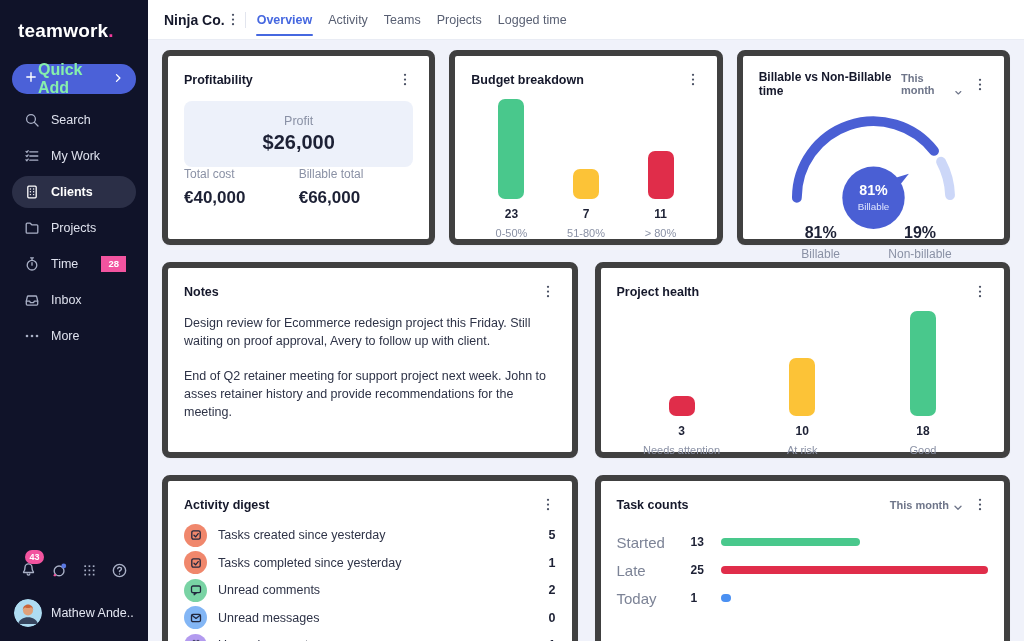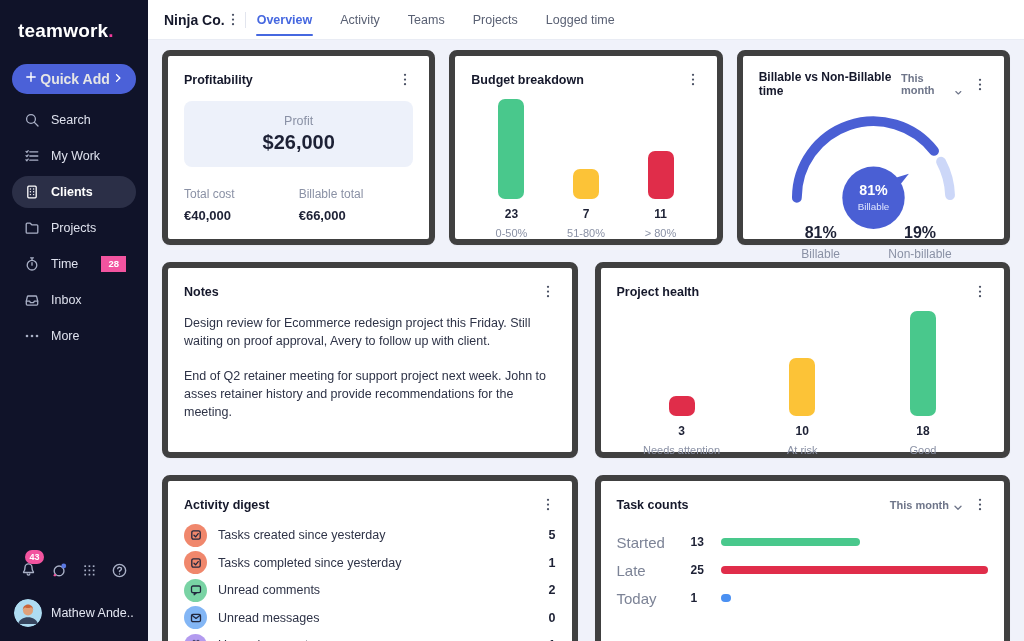--- a/index.html
+++ b/index.html
@@ -6,21 +6,21 @@
   html,body { width:1024px; height:641px; overflow:hidden; }
   body { font-family:"Liberation Sans", sans-serif; background:#f0f2fa; color:#1d2135; }
   .app { display:flex; width:1024px; height:641px; }
 
   
   .sidebar { width:148px; flex-shrink:0; background:#101329; position:relative; }
   .logo { padding:20px 0 0 18px; font-size:19px; font-weight:bold; color:#fff; letter-spacing:.2px; }
   .logo .dot { color:#f13a9b; }
   .quick-add { margin:22px 12px 0; height:30px; background:#4b61d8; border-radius:15px;
                display:flex; align-items:center; justify-content:space-between; padding:0 12px; cursor:pointer; }
-  .quick-add span.qa-label { font-size:14px; font-weight:bold; color:#e5e5e5; }
+  .quick-add span.qa-label { font-size:16px; font-weight:bold; color:#86efac; }
   .nav { margin-top:10px; }
   .nav-item { display:flex; align-items:center; gap:11px; height:32px; margin:4px 12px; padding:0 10px 0 12px;
               border-radius:16px; font-size:12.5px; color:#dfe2ee; cursor:pointer; }
   .nav-item.active { background:#2b2f47; color:#fff; font-weight:bold; }
   .nav-item .ic { width:16px; height:16px; display:flex; color:#a9b0c6; }
   .nav-item.active .ic { color:#fff; }
   .nav-item svg { width:16px; height:16px; }
   .badge-pill { margin-left:auto; background:#f2549f; color:#fff; font-size:9.5px; font-weight:bold;
                 border-radius:0; padding:3px 7px; line-height:1; }
   .side-footer { position:absolute; left:0; right:0; bottom:0; padding:0 14px 14px; }
@@ -35,21 +35,21 @@
   .user-name { font-size:12.5px; color:#e4e7f2; white-space:nowrap; overflow:hidden; }
 
   
   .main { flex:1; min-width:0; display:flex; flex-direction:column; }
   .topbar { height:40px; background:#fff; border-bottom:1px solid #e9ecf4; display:flex; align-items:center;
             padding:6px 16px; flex-shrink:0; }
   .client-name { font-size:14px; font-weight:bold; color:#15182b; }
   .kebab { display:flex; padding:2px 6px; cursor:pointer; color:#4a5164; }
   .kebab svg { width:4px; height:15px; }
   .vdiv { width:1px; height:16px; background:#e2e5ee; margin:0 10px 0 4px; }
-  .tabs { display:flex; gap:26px; }
+  .tabs { display:flex; gap:14px; }
   .tab { position:relative; font-size:12.5px; color:#596073; cursor:pointer; padding:4px 1px; }
   .tab.active { color:#4668e0; font-weight:bold; }
   .tab.active::after { content:''; position:absolute; left:0; right:0; bottom:-5px; height:2px; border-radius:2px; background:#4668e0; }
 
   .content { padding:10px 14px; height:601px; overflow:hidden; }
   .grid3 { display:grid; grid-template-columns:repeat(3,1fr); gap:14px; margin-bottom:17px; }
   .grid2 { display:grid; grid-template-columns:1fr 1fr; gap:17px; margin-bottom:17px; }
   .card { background:#fff; border:6px solid #404040; border-radius:8px; box-shadow:0 1px 2px rgba(30,35,60,.04);
           padding:14px 16px; position:relative; }
   .h195 { height:195px; } .h196 { height:196px; } .h210 { height:210px; }
@@ -57,24 +57,24 @@
   .card-title { font-size:12.5px; font-weight:bold; color:#15182b; }
   .head-right { display:flex; align-items:center; gap:10px; }
   .period { display:flex; align-items:flex-end; gap:5px; font-size:11px; font-weight:bold; color:#6e7589; cursor:pointer; }
   .period svg { width:8px; height:6px; }
 
   
   .profit-box { margin-top:12px; height:66px; background:#edf1fa; border-radius:8px;
                 display:flex; flex-direction:column; align-items:center; justify-content:center; gap:3px; }
   .profit-label { font-size:12.5px; color:#8a91a5; }
   .profit-value { font-size:20px; font-weight:bold; color:#1d2135; }
-  .metrics { display:flex; margin-top:20px; }
+  .metrics { display:flex; }
   .metric { flex:1; }
   .metric .m-label { font-size:12px; color:#8a91a5; margin-bottom:7px; }
-  .metric .m-value { font-size:13px; font-weight:bold; color:#1d2135; }
+  .metric .m-value { font-size:17px; font-weight:bold; color:#1d2135; }
 
   
   .vchart { display:flex; justify-content:space-evenly; margin-top:10px; }
   .vcol { display:flex; flex-direction:column; align-items:center; width:30%; }
   .barwrap { display:flex; align-items:flex-end; }
   .bw100 .barwrap { height:100px; } .bw105 .barwrap { height:105px; }
   .bar-fill { width:26px; border-radius:7px; }
   .vnum { margin-top:8px; font-size:12px; font-weight:bold; color:#1d2135; }
   .vcat { margin-top:5px; font-size:11px; color:#8a91a5; text-align:center; line-height:1.3; max-width:80px; }
 

